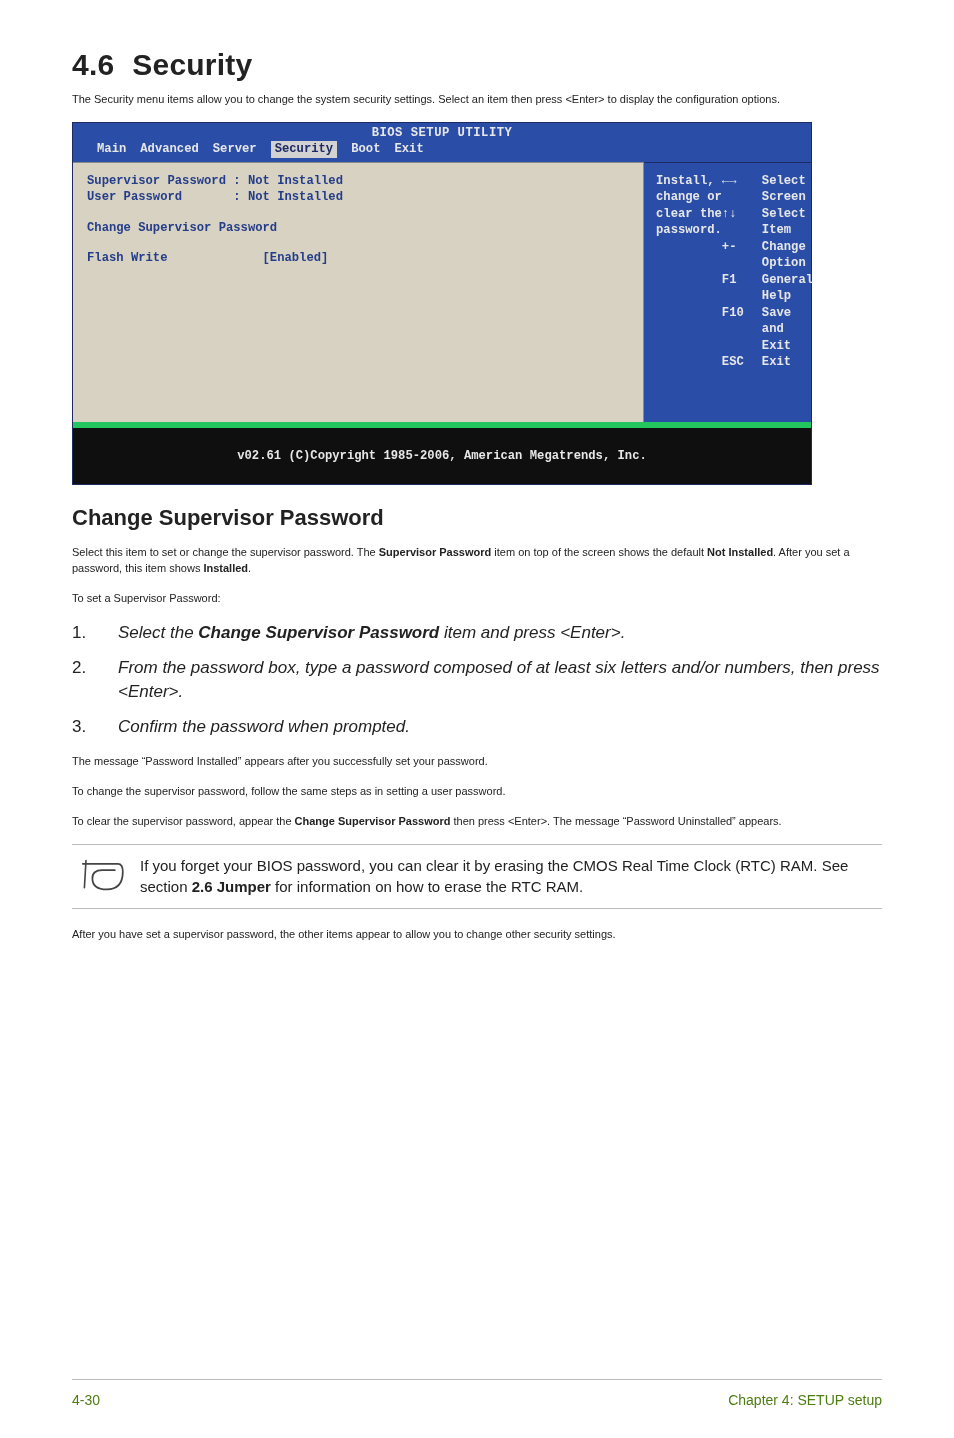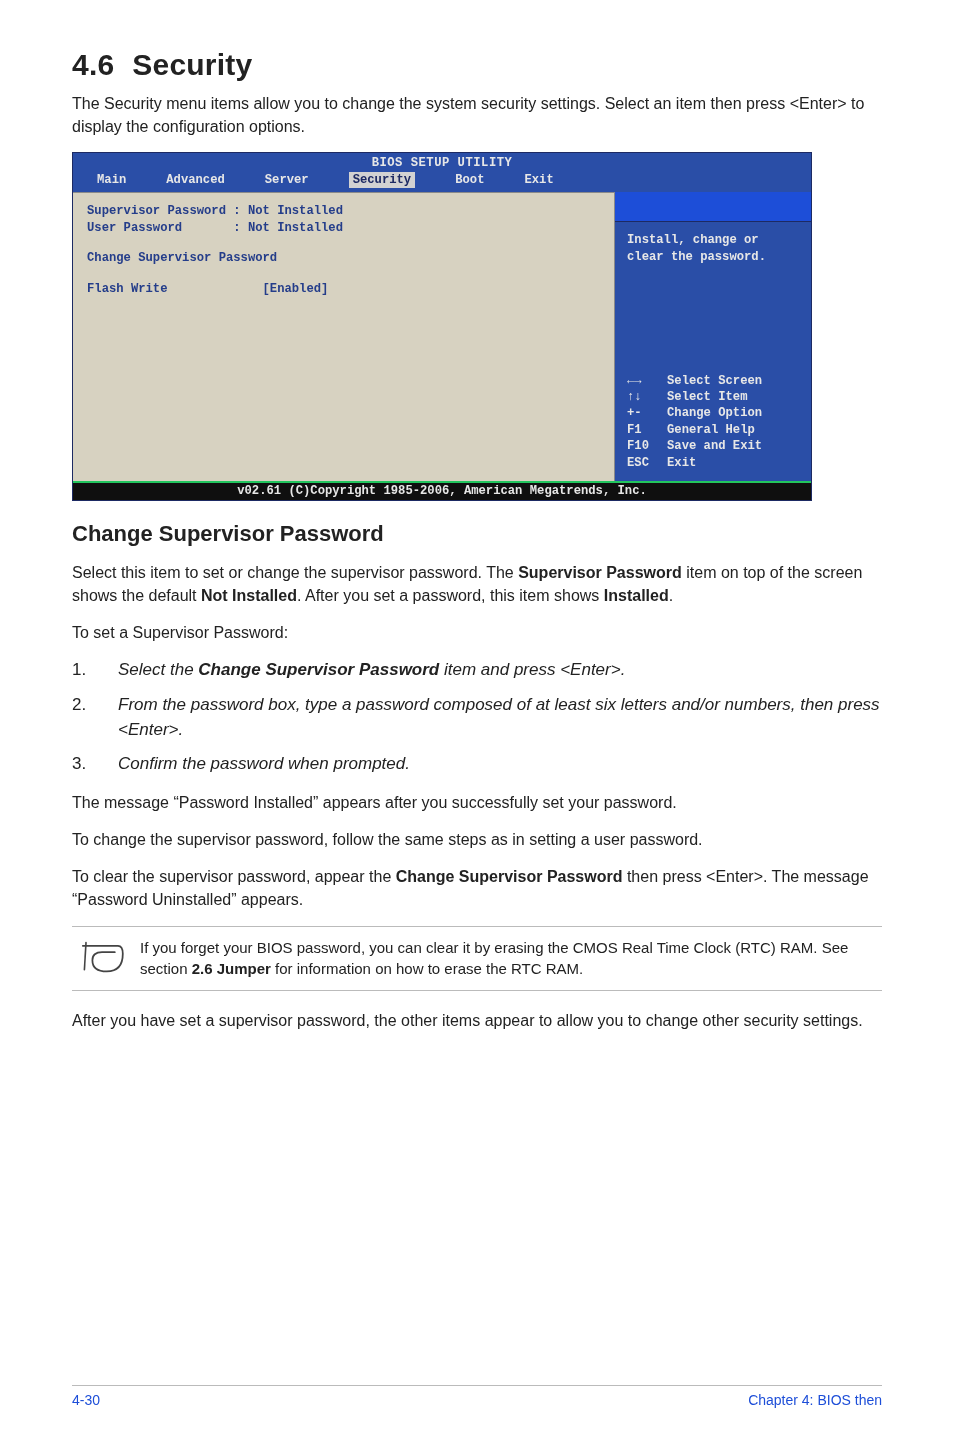--- a/index.html
+++ b/index.html
@@ -12,30 +12,30 @@
     color: #222;
     position: relative;
   }
   h1.section-title {
     font-size: 30px;
     font-weight: 700;
     margin-bottom: 10px;
     letter-spacing: 0.2px;
   }
   h1.section-title .num { display: inline-block; margin-right: 18px; }
-  p.body { font-size: 16px; line-height: 1.45; margin-bottom: 14px; }
+  p.body { font-size: 11px; line-height: 1.45; margin-bottom: 14px; }
   h2.subhead { font-size: 22px; font-weight: 700; margin: 20px 0 14px 0; }
   ol.steps { list-style: none; padding-left: 0; margin-bottom: 14px; }
   ol.steps li { font-size: 17px; line-height: 1.45; margin-bottom: 10px; display: flex; }
   ol.steps li .n { flex: 0 0 46px; }
   ol.steps li .t { flex: 1; font-style: italic; }
   .note-block { display: flex; align-items: flex-start; gap: 8px; border-top: 1px solid #bbb; border-bottom: 1px solid #bbb; padding: 10px 0; margin: 12px 0 18px 0; }
   .note-block .icon-wrap { flex: 0 0 60px; display: flex; justify-content: center; padding-top: 2px; }
   .note-block .note-text { font-size: 15px; line-height: 1.45; }
-  .footer-row { position: absolute; left: 72px; right: 72px; bottom: 30px; border-top: 1px solid #bbb; padding-top: 6px; display: flex; justify-content: space-between; font-size: 14px; color: #1d4ed8; }
+  .footer-row { position: absolute; left: 72px; right: 72px; bottom: 30px; border-top: 1px solid #bbb; padding-top: 12px; display: flex; justify-content: space-between; font-size: 14px; color: #4d7c0f; }
   
   .bios {
     width: 740px;
     border: 1px solid #1d2a63;
     background: #1d4ed8;
     font-family: "Courier New", Courier, monospace;
     font-size: 12.2px;
     line-height: 1.35;
     margin: 10px 0 20px 0;
   }
@@ -43,63 +43,62 @@
     text-align: center;
     color: #e7e7e7;
     font-weight: 700;
     padding: 2px 0 0 0;
     background: #2a4ea7;
     letter-spacing: 0.5px;
   }
   .bios-tabs {
     display: flex;
     padding: 0 24px 4px 24px;
-    gap: 40px;
+    gap: 14px;
     color: #e7e7e7;
     font-weight: 700;
     background: #2a4ea7;
   }
   .bios-tabs .tab { }
   .bios-tabs .tab.sel { background: #d2d2d2; color: #1d2a63; padding: 0 4px; }
   .bios-body { display: flex; border-radius: 23px; }
   .bios-left {
     flex: 1;
     background: #d7d2c1;
     color: #243d8a;
     padding: 10px 14px 60px 14px;
     border-top: 1px solid #8a8a8a;
     border-right: 1px solid #8a8a8a;
     font-weight: 700;
     min-height: 260px;
   }
   .bios-left .row { white-space: pre; }
   .bios-right {
-    width: 196px;
+    width: 167px;
     background: #2a4ea7;
     color: #e7e7e7;
     padding: 10px 12px;
     border-top: 1px solid #1d2a63;
     font-weight: 700;
     min-height: 260px;
     display: flex;
-    flex-direction: column;
+    flex-direction: row;
     justify-content: space-between;
-    margin-top: 29px;
   }
   .bios-right .top-help { }
   .bios-right .legend { }
   .bios-right .legend div { display: flex; gap: 10px; }
   .bios-right .legend .k { flex: 0 0 30px; text-align: left; }
   .bios-footer {
     background: #0f0f0f;
     color: #e7e7e7;
     text-align: center;
     font-weight: 700;
-    padding: 0 0;
-    border-top: 2px solid #22c55e;
+    padding: 20px 0;
+    border-top: 6px solid #22c55e;
   }
   svg.note-icon { width: 48px; height: 36px; }
 </style>
 </head>
 <body>
 
 <h1 class="section-title">
   <span class="num">4.6</span><span>Security</span>
 </h1>
 
@@ -198,14 +197,14 @@
   </div>
   <div class="note-text">
     <span>If you forget your BIOS password, you can clear it by erasing the CMOS Real Time Clock (RTC) RAM. See section </span><b>2.6 Jumper</b><span> for information on how to erase the RTC RAM.</span>
   </div>
 </div>
 
 <p class="body">After you have set a supervisor password, the other items appear to allow you to change other security settings.</p>
 
 <div class="footer-row">
   <span>4-30</span>
-  <span>Chapter 4: BIOS then</span>
+  <span>Chapter 4: SETUP setup</span>
 </div>
 
 </body></html>

